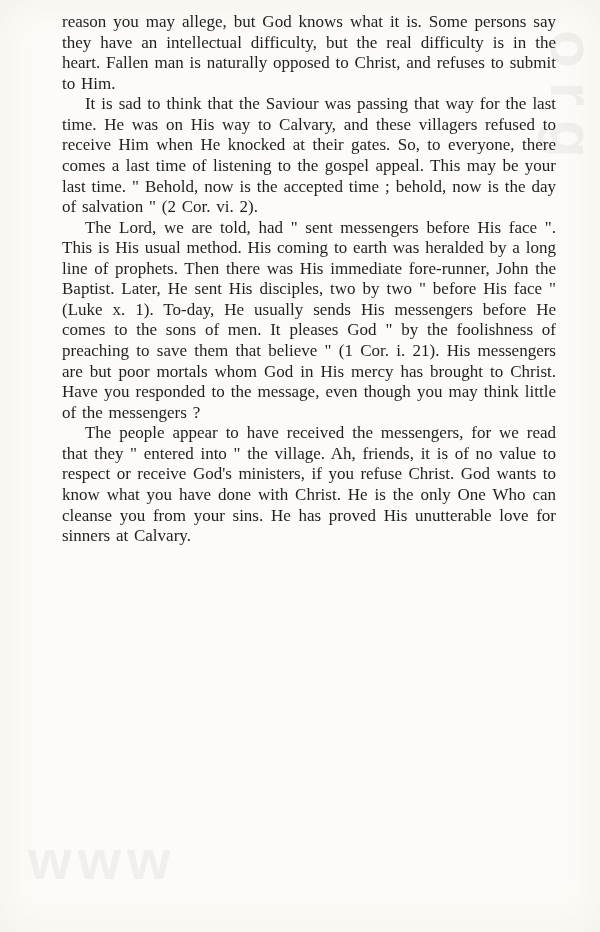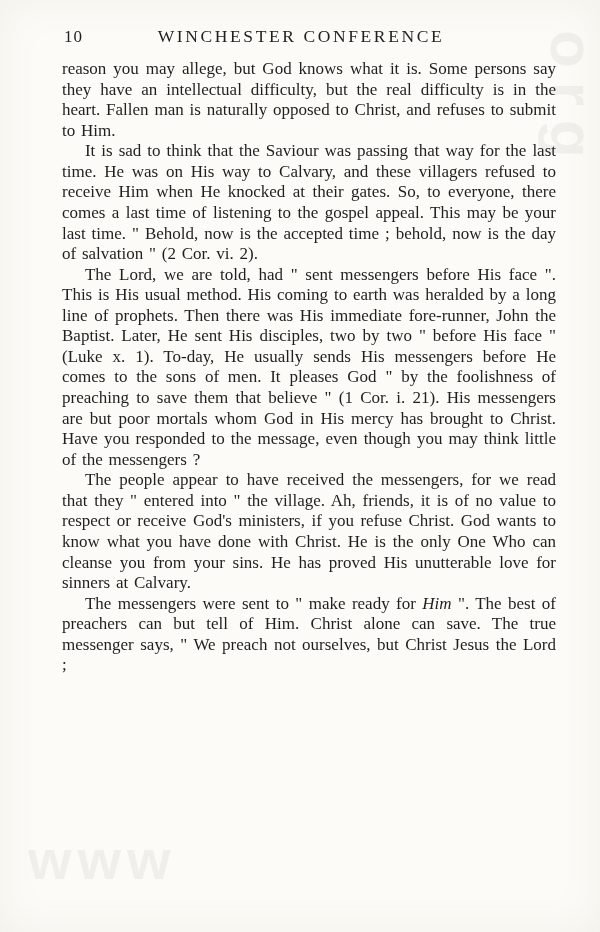--- a/index.html
+++ b/index.html
@@ -77,27 +77,22 @@
 </style>
 </head>
 <body>
 
 <div class="page">
 
   <div class="watermark watermark-right">org</div>
 
   <div class="watermark watermark-bottom">www</div>
 
-  <div class="header">
-    <span class="page-number">10</span>
-    <span class="running-title">WINCHESTER CONFERENCE</span>
-  </div>
 
   <div class="page-text">
 
   <p class="para"><span>reason you may allege, but God knows what it is. Some persons say they have an intellectual difficulty, but the real difficulty is in the heart. Fallen man is naturally opposed to Christ, and refuses to submit to Him.</span></p>
       <p class="para indent"><span>It is sad to think that the Saviour was passing that way for the last time. He was on His way to Calvary, and these villagers refused to receive Him when He knocked at their gates. So, to everyone, there comes a last time of listening to the gospel appeal. This may be your last time. " Behold, now is the accepted time ; behold, now is the day of salvation " (2 Cor. vi. 2).</span></p>
       <p class="para indent"><span>The Lord, we are told, had " sent messengers before His face ". This is His usual method. His coming to earth was heralded by a long line of prophets. Then there was His immediate fore-runner, John the Baptist. Later, He sent His disciples, two by two " before His face " (Luke x. 1). To-day, He usually sends His messengers before He comes to the sons of men. It pleases God " by the foolishness of preaching to save them that believe " (1 Cor. i. 21). His messengers are but poor mortals whom God in His mercy has brought to Christ. Have you responded to the message, even though you may think little of the messengers ?</span></p>
       <p class="para indent"><span>The people appear to have received the messengers, for we read that they " entered into " the village. Ah, friends, it is of no value to respect or receive God's ministers, if you refuse Christ. God wants to know what you have done with Christ. He is the only One Who can cleanse you from your sins. He has proved His unutterable love for sinners at Calvary.</span></p>
-      <p class="para indent"><span>The messengers were sent to " make ready for </span><span class="italic">Him</span><span> ". The best of preachers can but tell of Him. Christ alone can save. The true messenger says, " We preach not ourselves, but Christ Jesus the Lord ;</span></p>
     </div>
 
 </div>
 
 </body></html>

